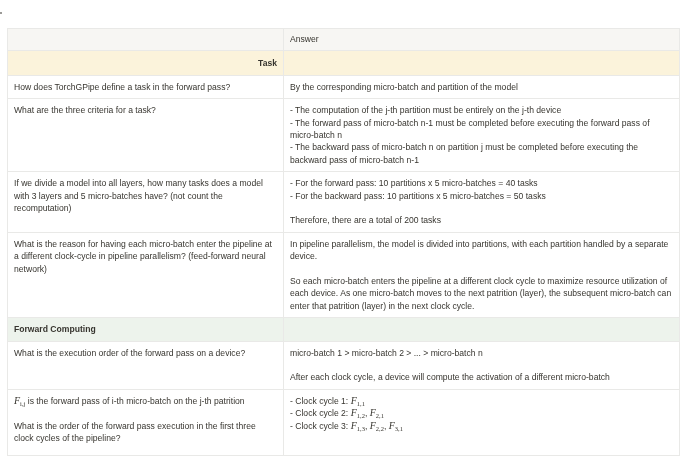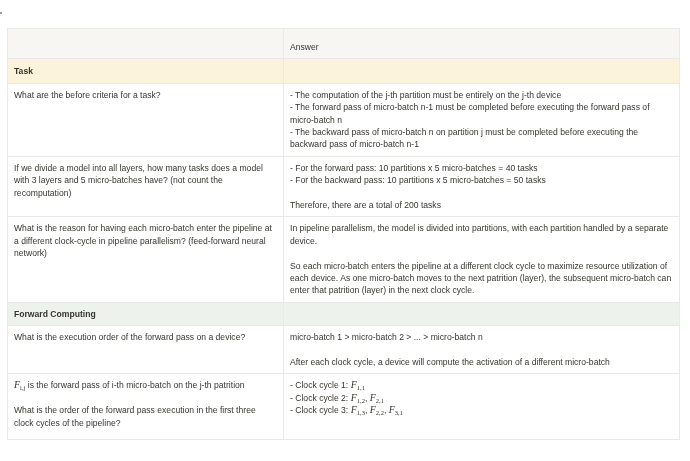--- a/index.html
+++ b/index.html
@@ -4,22 +4,22 @@
 <style>
   * { box-sizing: border-box; margin: 0; padding: 0; }
   html, body { width: 690px; height: 461px; background: #ffffff; overflow: hidden; }
   body { font-family: "Liberation Sans", sans-serif; color: #37352f; font-size: 8.6px; line-height: 12.4px; }
   .title { position: absolute; left: 8px; top: 8px; font-size: 12px; color: #37352f; line-height: 13px; margin-top: 48px; }
   .caret { position: absolute; left: 0; top: 12px; width: 2px; height: 2px; background: #9b9a97; }
   table { position: absolute; left: 7px; top: 28px; width: 672px; border-collapse: collapse; table-layout: fixed; }
   col.q { width: 276px; }
   col.a { width: 396px; }
   td, th { border: 1px solid #e9e9e7; vertical-align: top; text-align: left; padding: 5px 6px 5px 6px; font-weight: normal; }
-  tr.header th { background: #f7f6f3; height: 15px; padding-top: 12px; }
-  tr.section-task td { background: #fbf3db; height: 22px; font-weight: bold; padding-top: 6px; }
+  tr.header th { background: #f7f6f3; height: 15px; padding-top: 4px; }
+  tr.section-task td { background: #fbf3db; height: 22px; font-weight: bold; padding-top: 6px; text-align: right; }
   tr.section-fwd td { background: #edf3ec; height: 22px; font-weight: bold; }
   tr.row td { background: #ffffff; }
   .line { display: block; white-space: pre-wrap; }
   .gap { display: block; height: 12.4px; }
   .math { font-family: "Liberation Serif", serif; font-style: italic; font-size: 10px; }
   .math sub { font-style: normal; font-size: 6.5px; vertical-align: -2px; line-height: 0; }
 </style>
 </head>
 <body>
 
@@ -36,24 +36,32 @@
     <th></th>
     <th>Answer</th>
   </tr>
 
   <tr class="section-task">
     <td>Task</td>
     <td></td>
   </tr>
 
 
+  <tr class="row">
+    <td>
+          <span class="line">How does TorchGPipe define a task in the forward pass?</span>
+        </td>
+    <td>
+          <span class="line">By the corresponding micro-batch and partition of the model</span>
+        </td>
+  </tr>
 
   <tr class="row">
     <td>
-          <span class="line">What are the before criteria for a task?</span>
+          <span class="line">What are the three criteria for a task?</span>
         </td>
     <td>
       <span class="line">- The computation of the j-th partition must be entirely on the j-th device</span>
       <span class="line">- The forward pass of micro-batch n-1 must be completed before executing the forward pass of micro-batch n</span>
       <span class="line">- The backward pass of micro-batch n on partition j must be completed before executing the backward pass of micro-batch n-1</span>
     </td>
   </tr>
 
   <tr class="row">
     <td>

